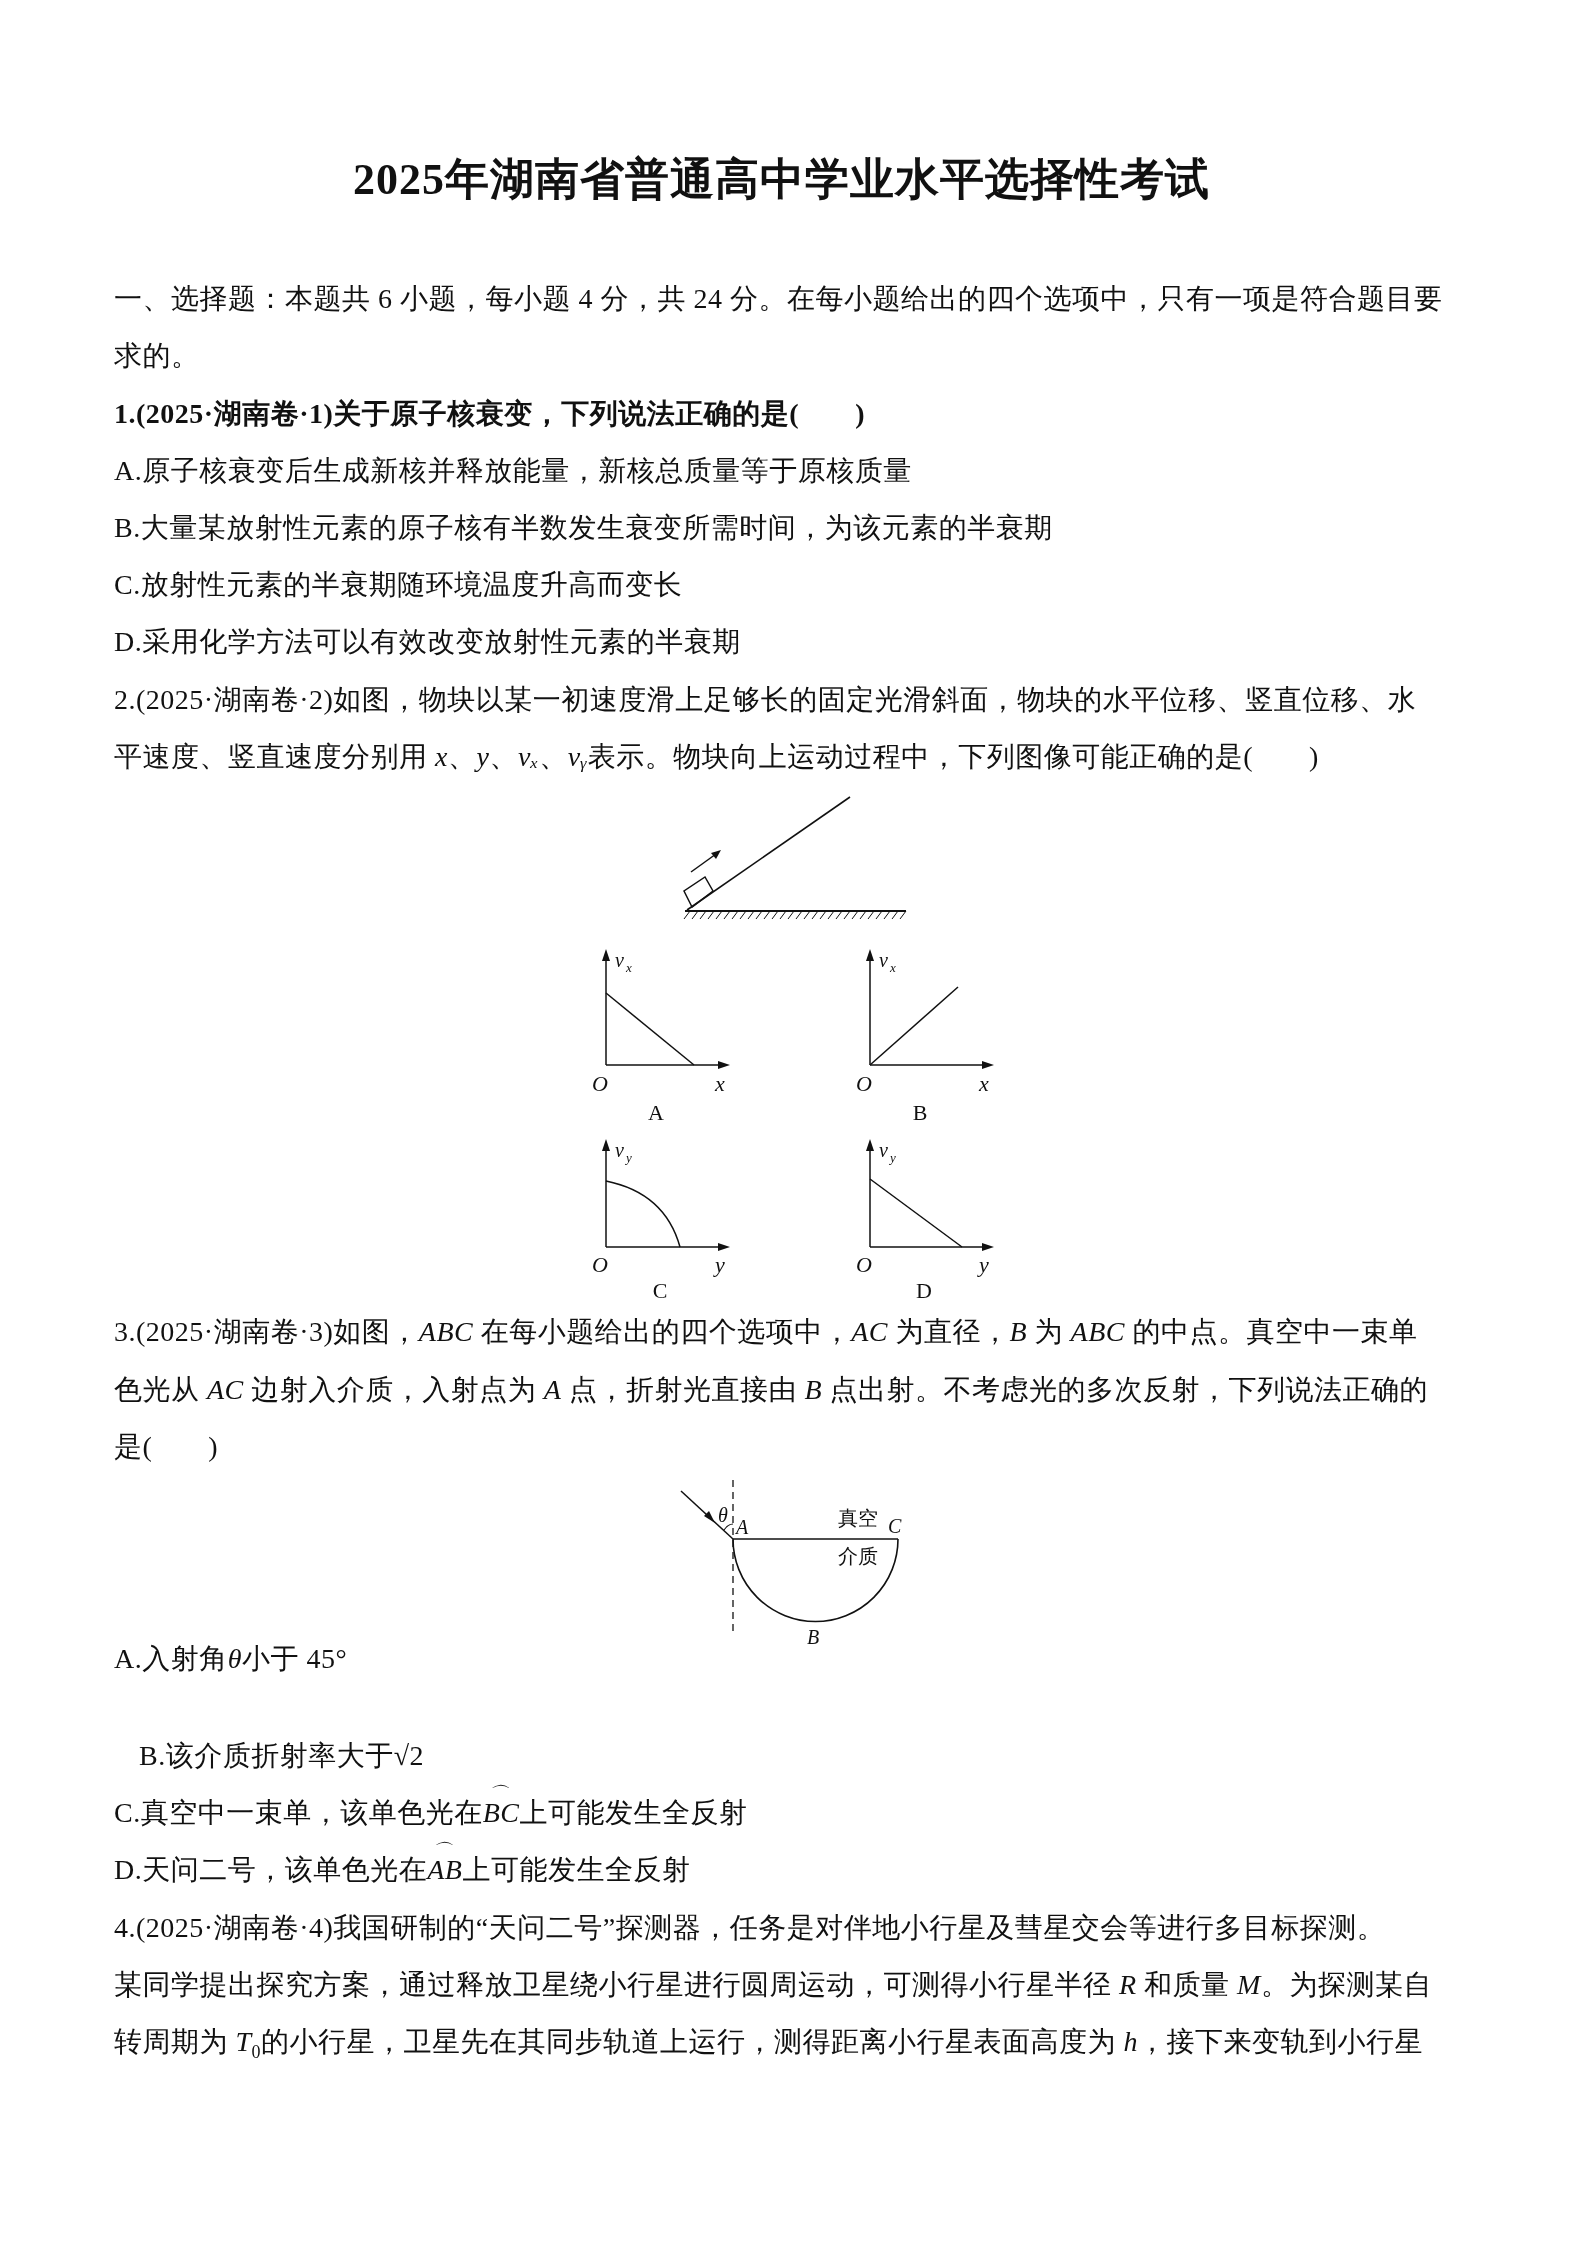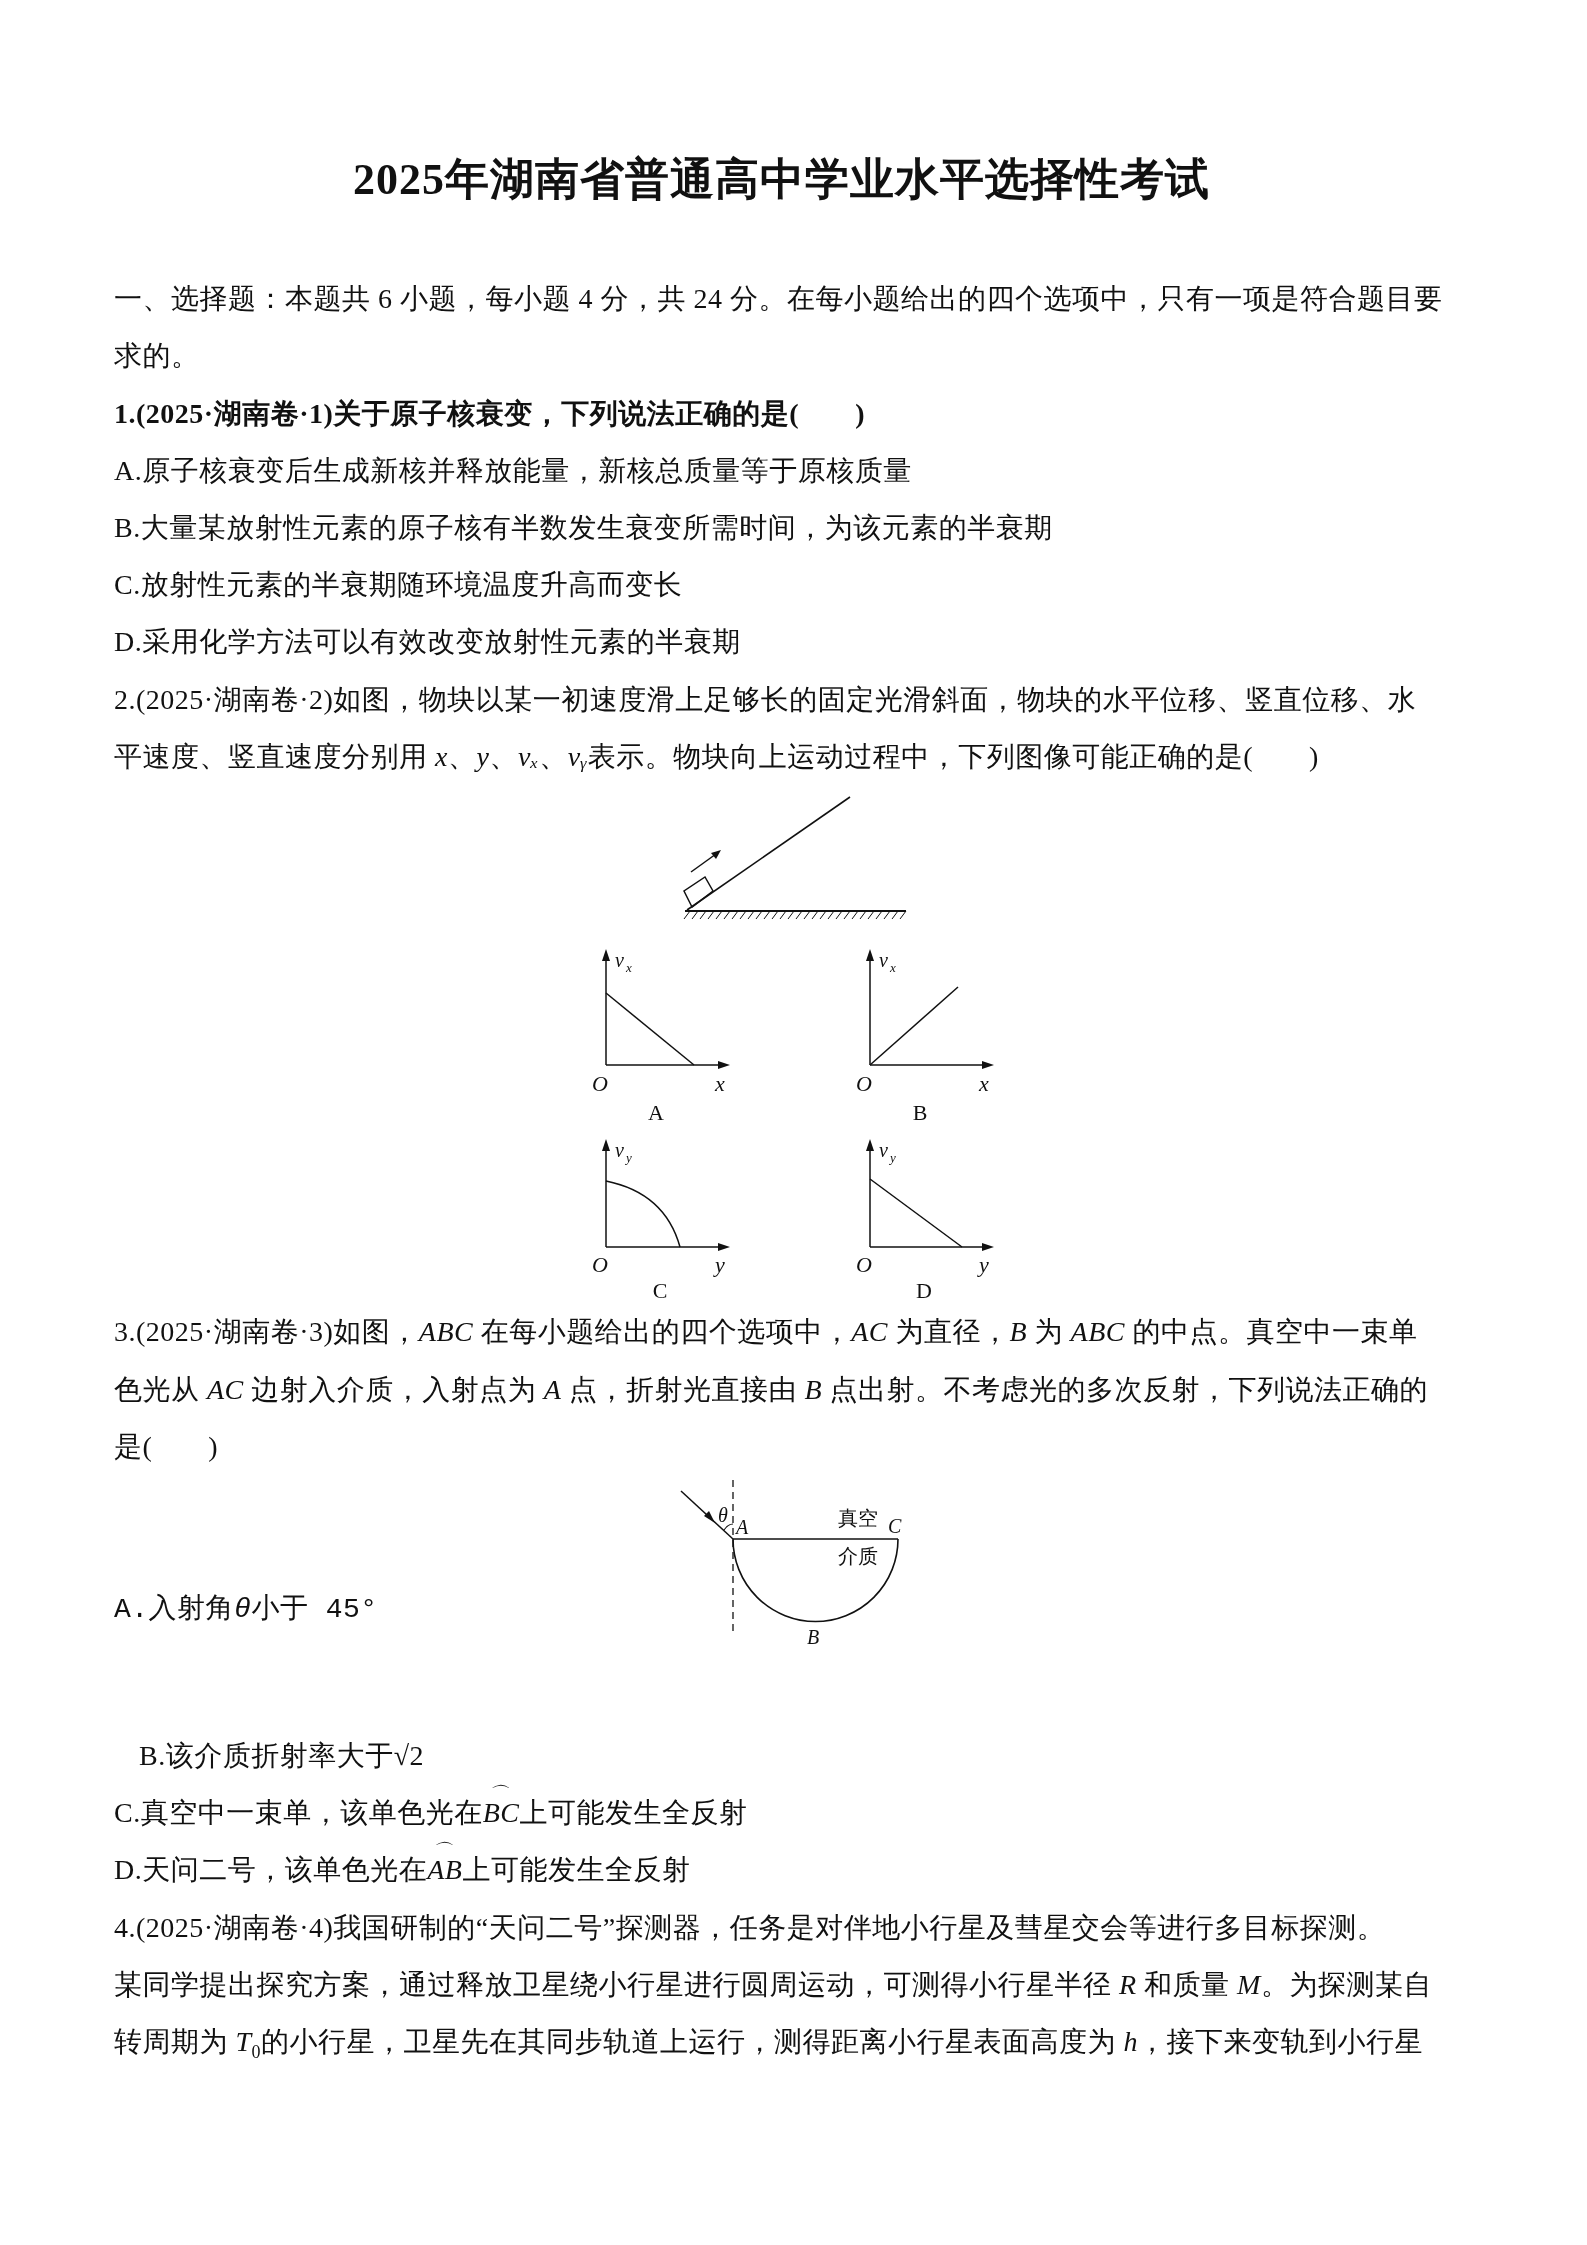--- a/index.html
+++ b/index.html
@@ -135,20 +135,20 @@
   <polygon points="55,43 44,36 49,31" fill="#111"></polygon>
   <path d="M64,50 Q68,44 73,44" fill="none" stroke="#111" stroke-width="1.1"></path>
   <text x="58" y="42" font-size="20" font-style="italic">θ</text>
   <text x="76" y="54" font-size="20" font-style="italic">A</text>
   <text x="228" y="53" font-size="20" font-style="italic">C</text>
   <text x="178" y="45" font-size="20">真空</text>
   <text x="178" y="83" font-size="20">介质</text>
   <text x="147" y="164" font-size="20" font-style="italic">B</text>
 </svg>
 
-<div class="line" style="top:1589px;font-family:Liberation Mono, monospace;"><span>A.入射角</span><span class="it">θ</span><span>小于 45°</span></div>
+<div class="line" style="top:1640px;"><span>A.入射角</span><span class="it">θ</span><span>小于 45°</span></div>
 <div class="line" style="top:1737px;margin-left:25px;"><span>B.该介质折射率大于</span><span>√2</span></div>
 <div class="line" style="top:1794px;"><span>C.真空中一束单，该单色光在</span><span class="arc">BC</span><span>上可能发生全反射</span></div>
 <div class="line" style="top:1851px;"><span>D.天问二号，该单色光在</span><span class="arc">AB</span><span>上可能发生全反射</span></div>
 
 <div class="line" style="top:1909px;">4.(2025·湖南卷·4)我国研制的“天问二号”探测器，任务是对伴地小行星及彗星交会等进行多目标探测。</div>
 <div class="line" style="top:1966px;"><span>某同学提出探究方案，通过释放卫星绕小行星进行圆周运动，可测得小行星半径 </span><span class="it">R</span><span> 和质量 </span><span class="it">M</span><span>。为探测某自</span></div>
 <div class="line" style="top:2023px;"><span>转周期为 </span><span class="it">T</span><sub style="font-size:18px;">0</sub><span>的小行星，卫星先在其同步轨道上运行，测得距离小行星表面高度为 </span><span class="it">h</span><span>，接下来变轨到小行星</span></div>
 
 </body></html>

